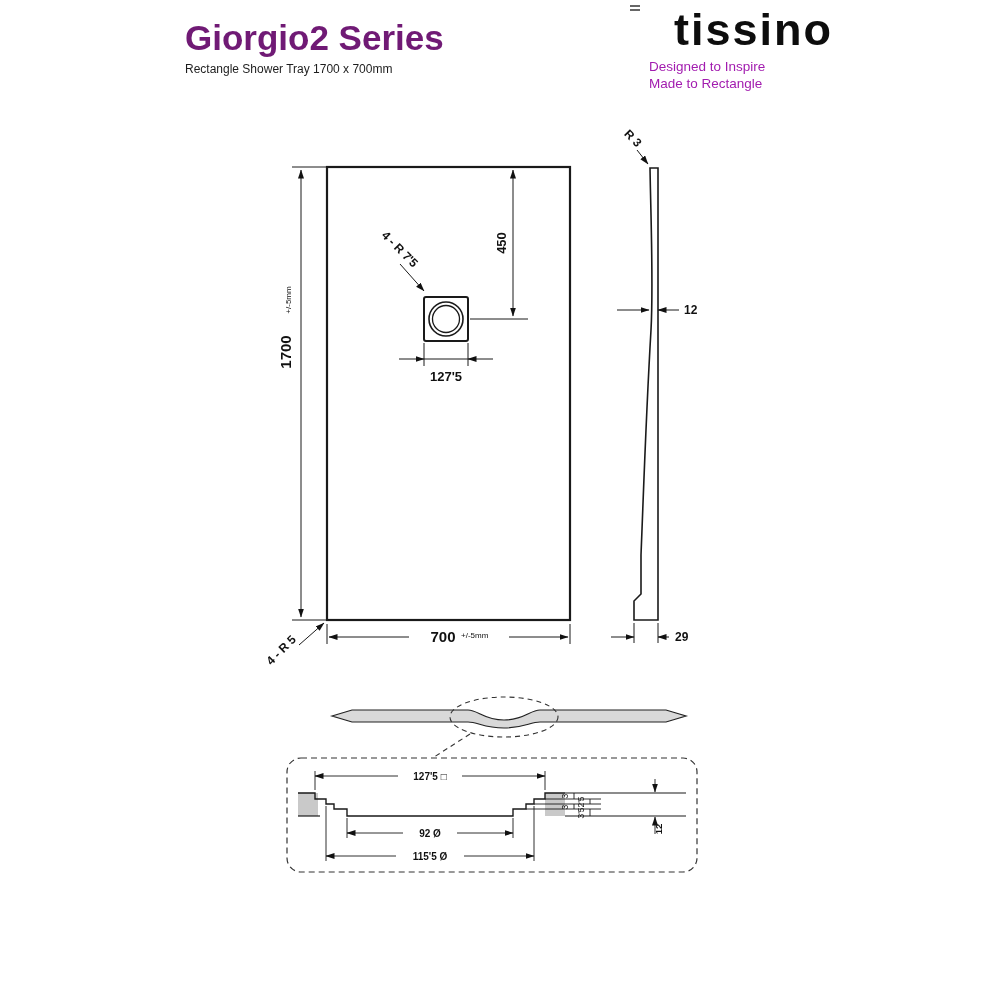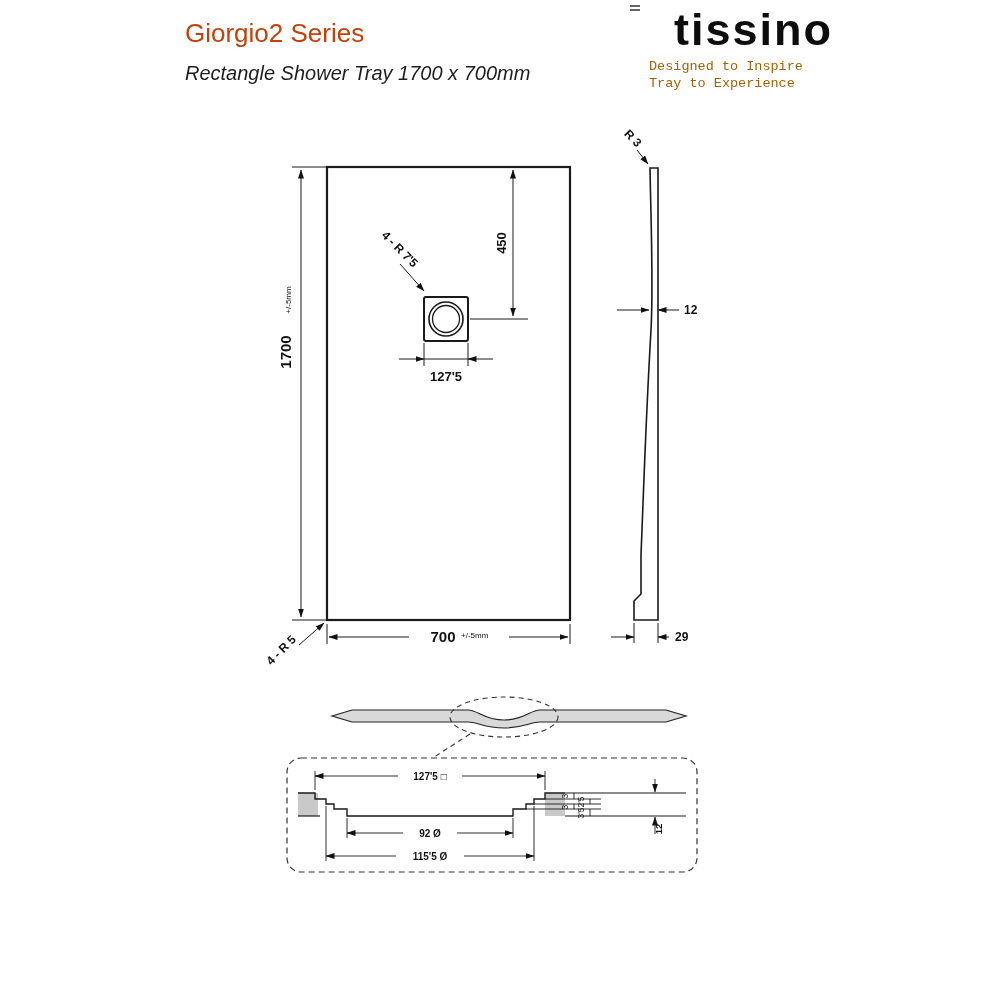--- a/index.html
+++ b/index.html
@@ -1,22 +1,22 @@
 <!DOCTYPE html>
 <html><head>
 <meta charset="utf-8">
 <style>
   html,body{margin:0;padding:0;background:#ffffff;}
   .page{position:relative;width:1000px;height:1000px;background:#fff;
         font-family:"Liberation Sans",sans-serif;overflow:hidden;}
-  .title{position:absolute;left:185px;top:18px;font-size:26px;font-weight:normal;color:#c2410c;}
-  .subtitle{position:absolute;left:185px;top:62px;font-size:20px;color:#1d1d1d;font-style:italic;}
+  .title{position:absolute;left:185px;top:18px;font-size:35px;font-weight:bold;color:#701a75;}
+  .subtitle{position:absolute;left:185px;top:62px;font-size:12px;color:#1d1d1d;}
   .brand{position:absolute;left:642px;top:4px;font-size:45px;font-weight:bold;
          letter-spacing:2px;color:#0d0d0d;margin-left:32px;}
-  .tagline{position:absolute;left:649px;top:58px;font-size:13.5px;color:#a16207;line-height:17px;font-family:Liberation Mono, monospace;}
+  .tagline{position:absolute;left:649px;top:58px;font-size:13.5px;color:#a21caf;line-height:17px;}
   svg{position:absolute;left:0;top:0;}
   svg text{font-family:"Liberation Sans",sans-serif;fill:#111;}
   .dt{font-weight:bold;}
 </style>
 </head>
 <body>
 
 <div class="page">
 
   <svg width="1000" height="1000" viewBox="0 0 1000 1000">
@@ -155,16 +155,16 @@
       <line x1="655" y1="817" x2="655" y2="834" stroke-width="0.9" marker-start="url(#aS)"></line>
       <text class="dt" font-size="9.5" text-anchor="middle" x="662" y="829" transform="rotate(-90 662 829)" stroke="none">12</text>
     </g>
   </svg>
 
   <div class="title">Giorgio2 Series</div>
   <div class="subtitle">Rectangle Shower Tray 1700 x 700mm</div>
   <div class="brand">tissino</div>
   <div class="tagline">
     <div>Designed to Inspire</div>
-    <div>Tray to Experience</div>
+    <div>Made to Rectangle</div>
   </div>
 
 </div>
 
 </body></html>

